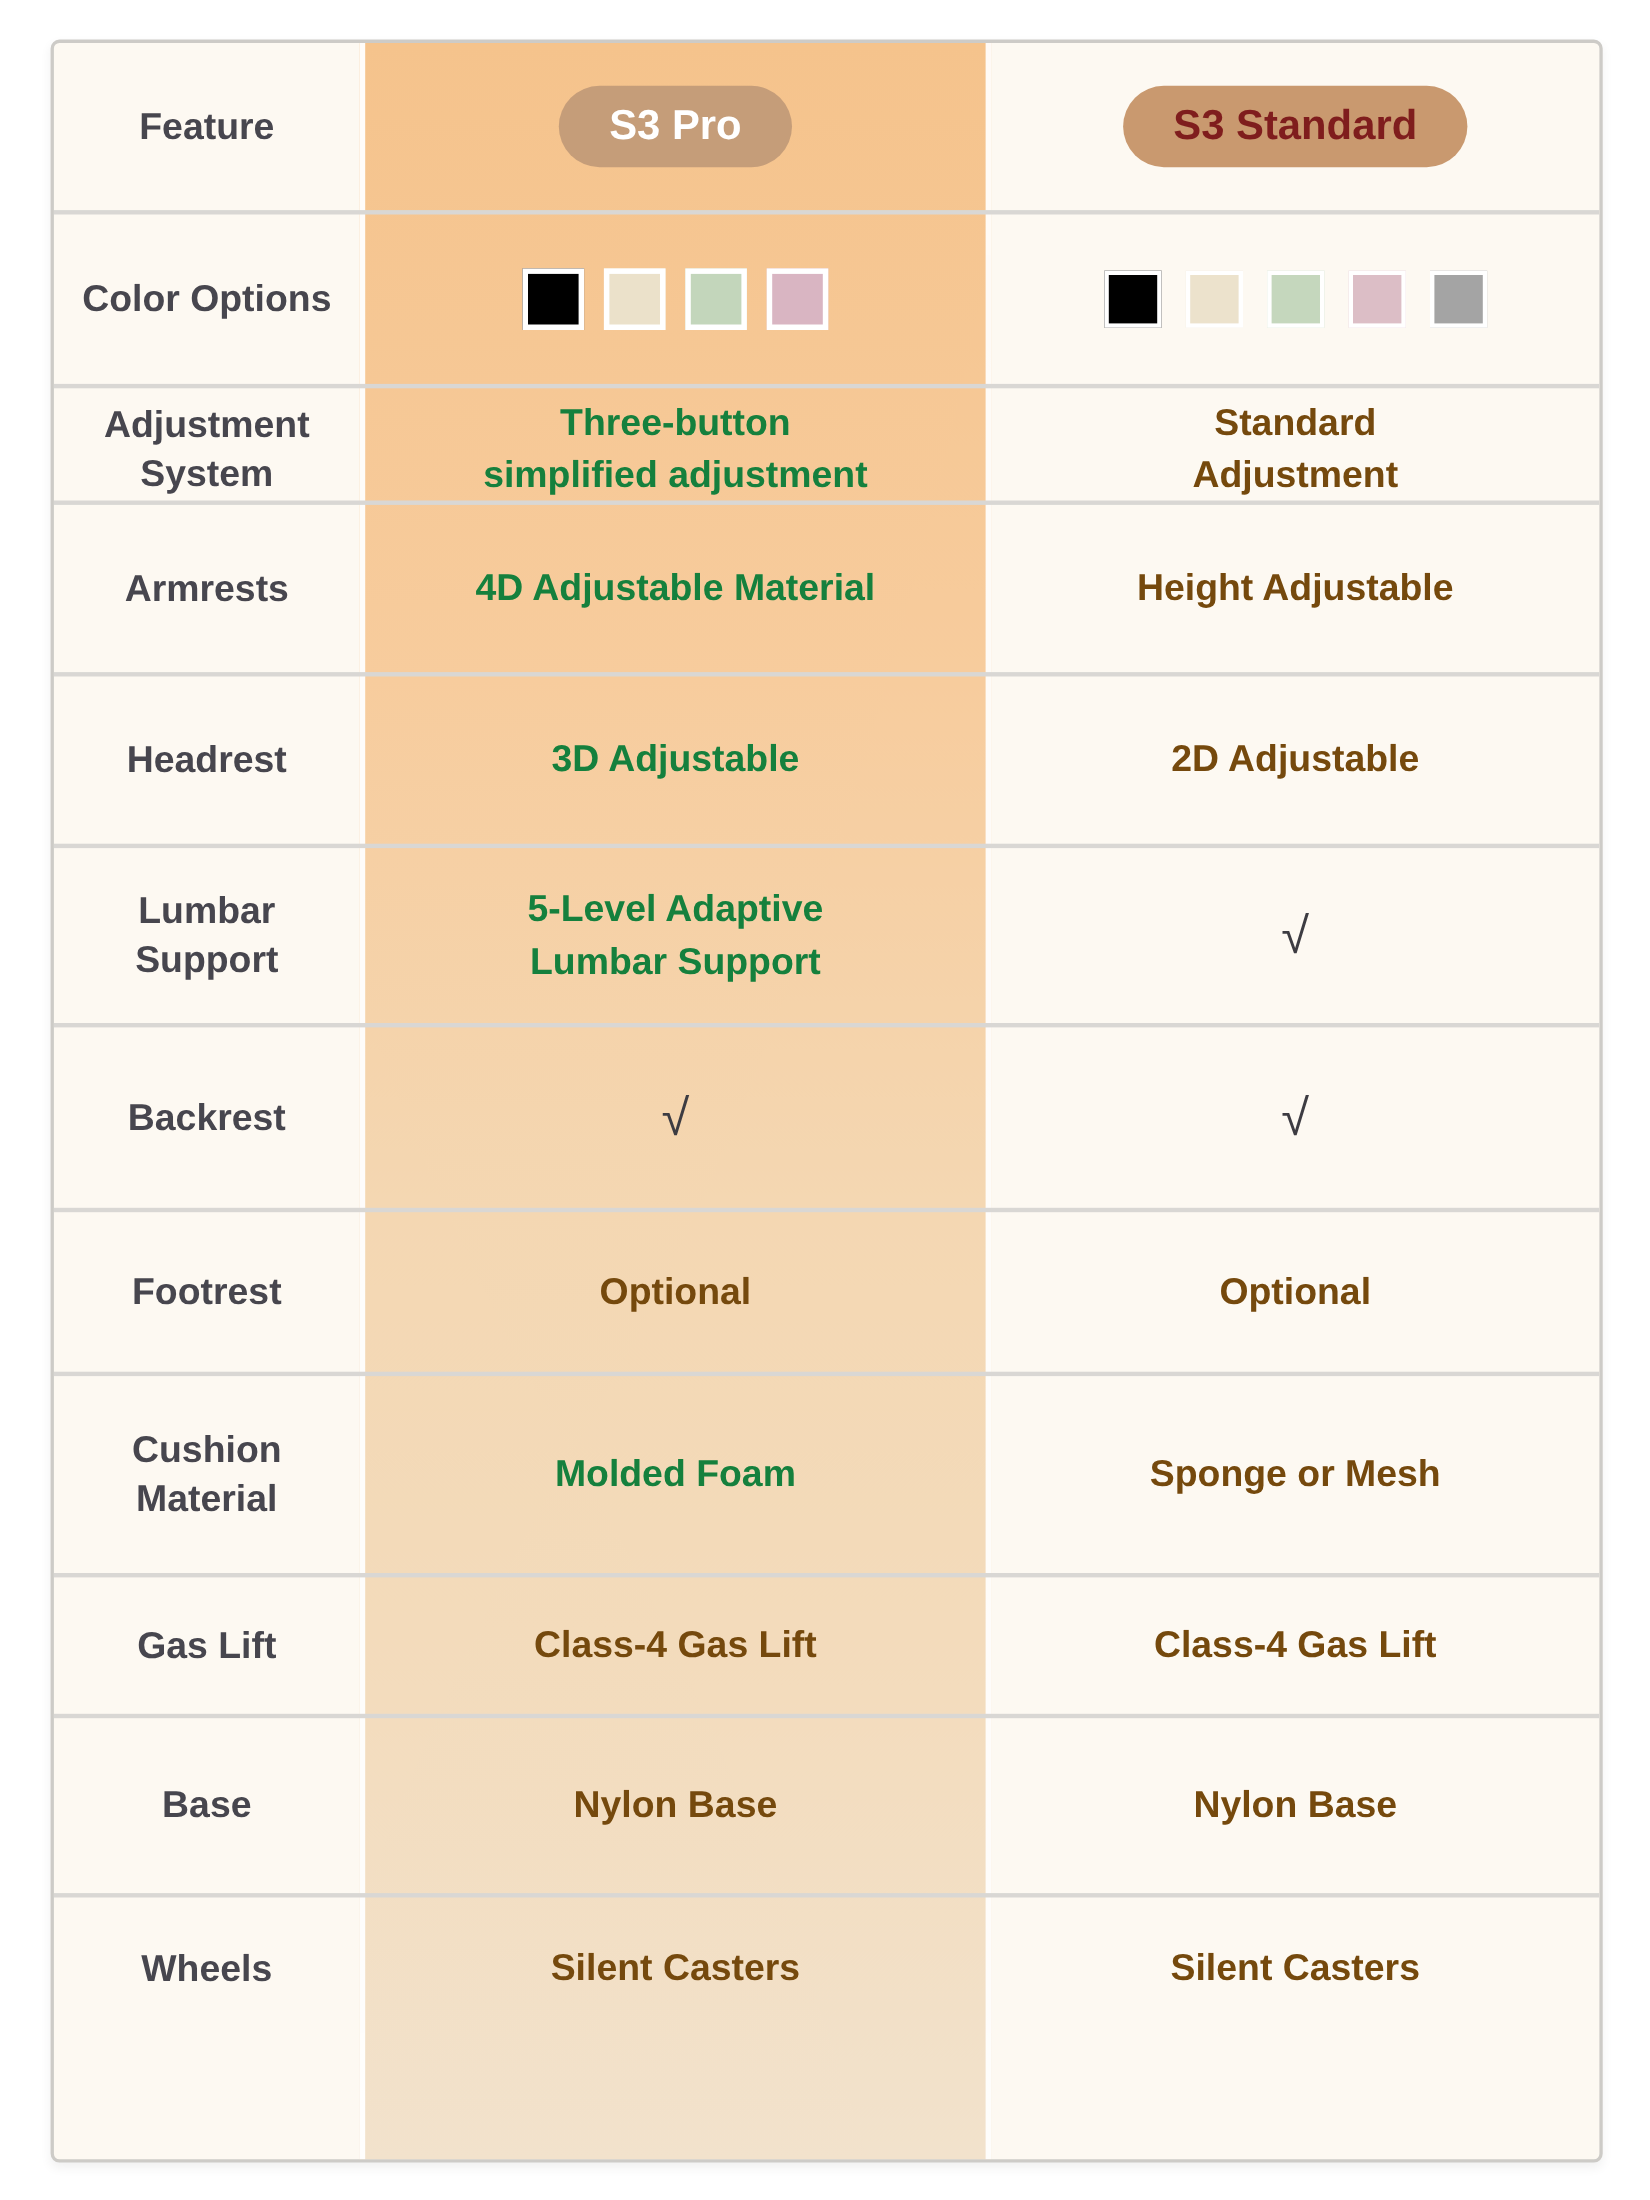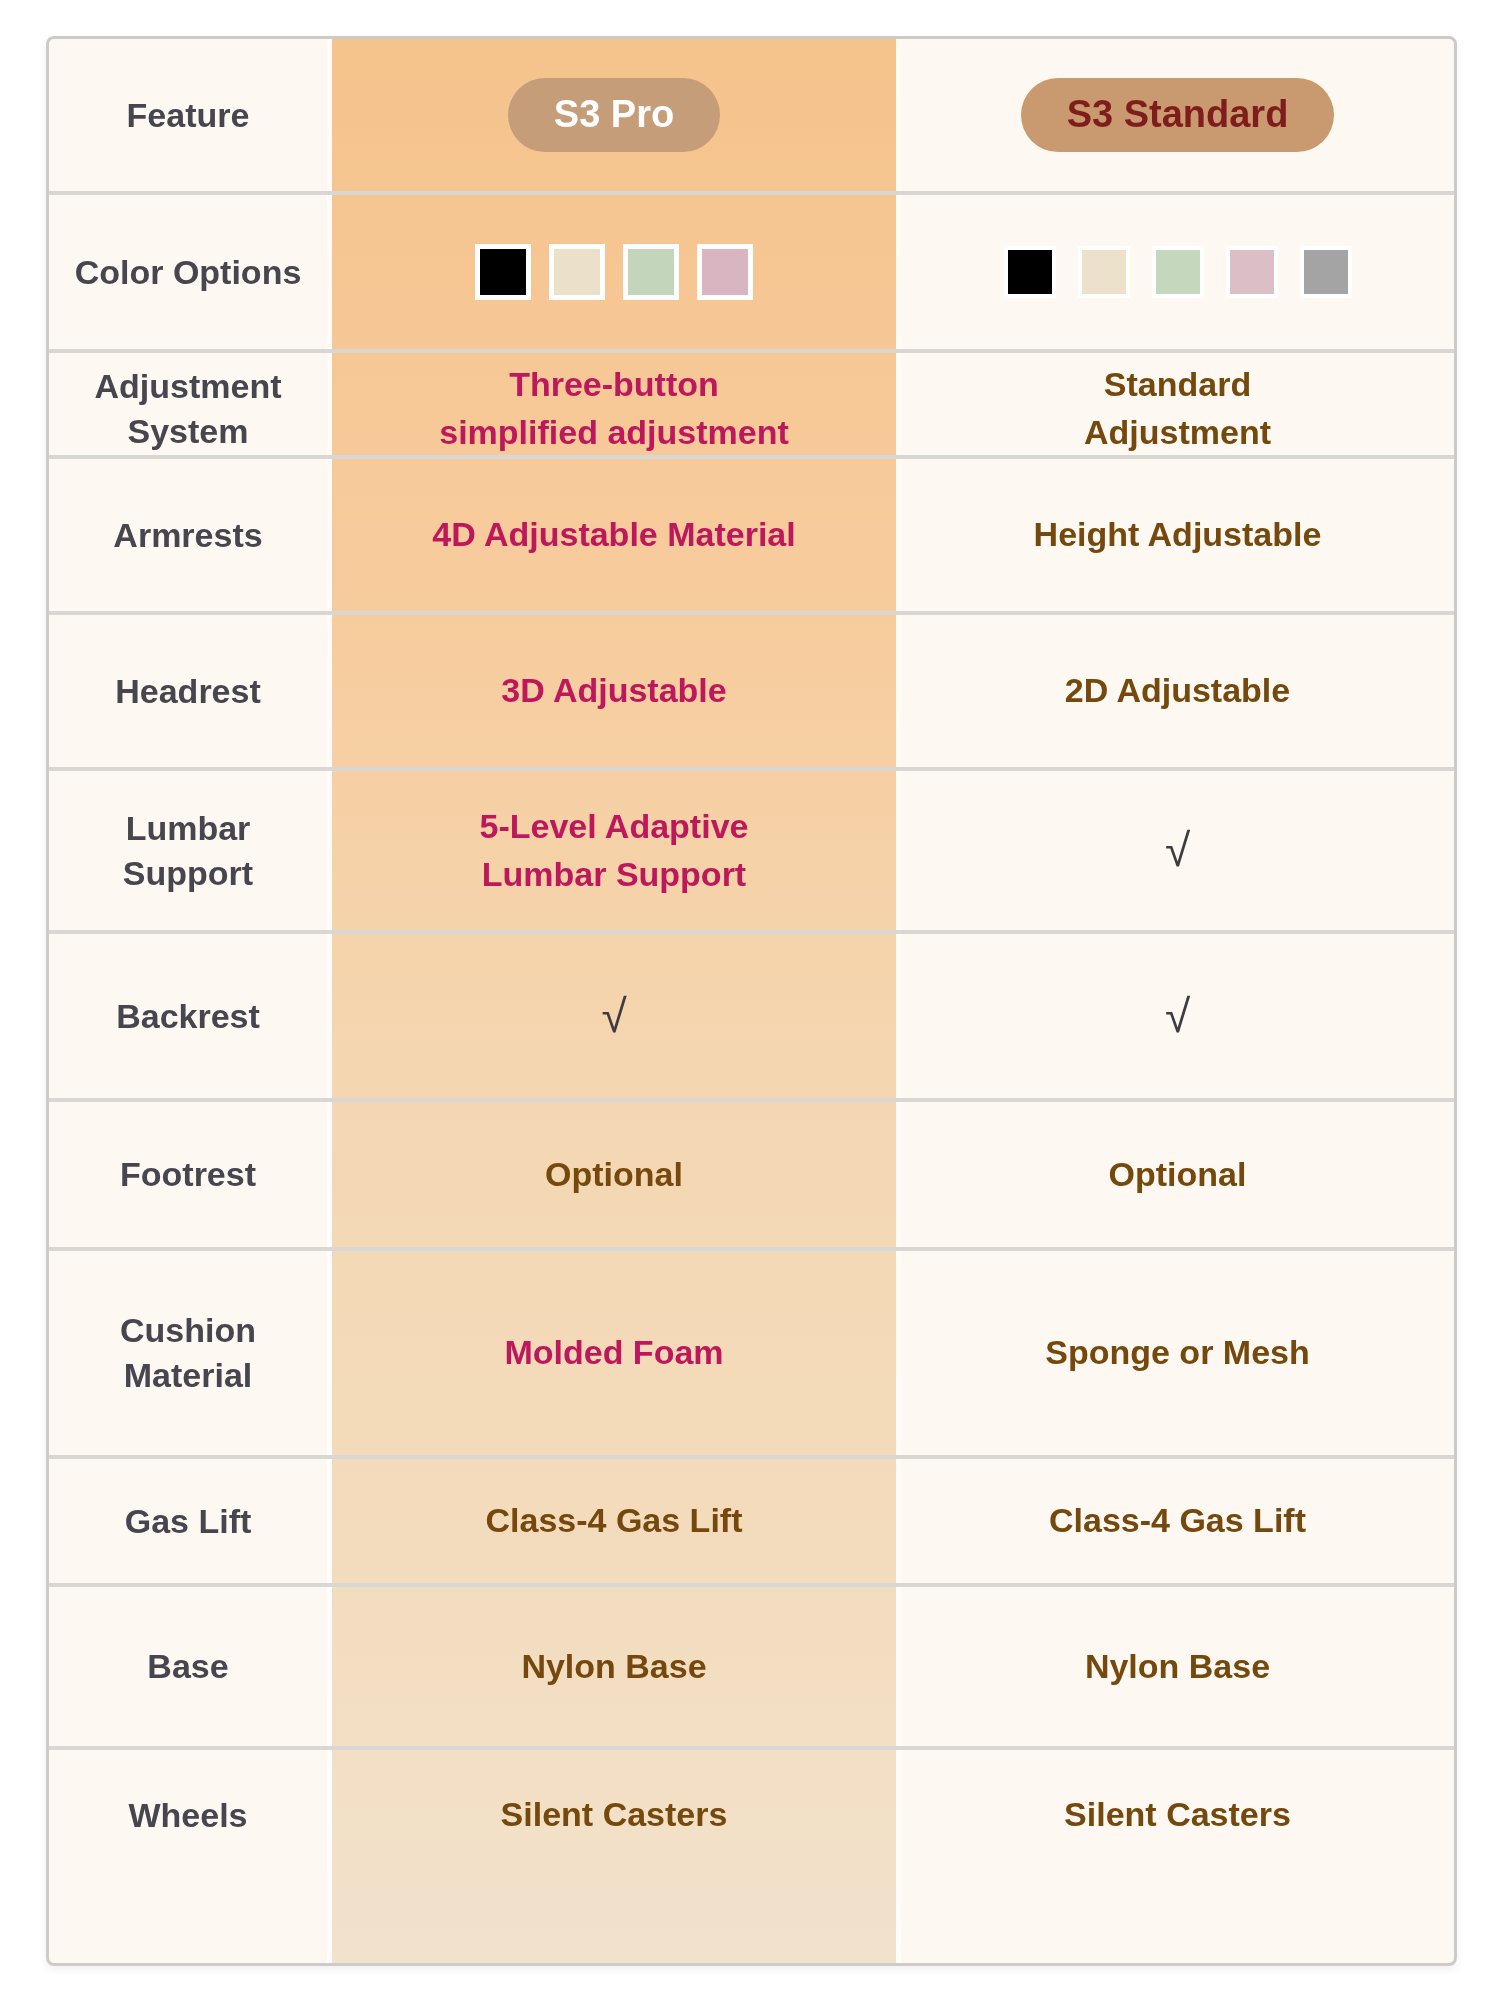--- a/index.html
+++ b/index.html
@@ -21,28 +21,28 @@
     background:linear-gradient(180deg,#f5c38c 0%, #f7cc9d 30%, #f4d7b2 55%, #f3dbbb 75%, #f2e2cc 100%);
     border-left:5px solid rgba(255,255,255,0.95);
     border-right:5px solid rgba(255,255,255,0.92);
     z-index:0;
   }
 
   .row { position:relative; z-index:1; display:grid; grid-template-columns:278px 574px 553px; border-bottom:4px solid #d9d7d4; }
   .row:last-child { border-bottom:none; }
   .r-header{height:156px} .r-color{height:158px} .r-adjust{height:106px}
   .r-armrests{height:156px} .r-headrest{height:156px} .r-lumbar{height:163px}
-  .r-backrest{height:168px} .r-footrest{height:149px} .r-cushion{height:208px}
+  .r-backrest{height:168px} .r-footrest{height:149px} .r-cushion{height:183px}
   .r-gaslift{height:128px} .r-base{height:163px} .r-wheels{height:130px}
 
   .cell { display:flex; align-items:center; justify-content:center; text-align:center; white-space:pre-line; padding:8px 20px; }
 
   .lbl { font-size:34px; font-weight:600; color:#47464e; line-height:1.32; }
   .val { font-size:34px; font-weight:700; line-height:1.4; }
-  .val.orange { color:#be185d; }
+  .val.orange { color:#15803d; }
   .val.brown  { color:#75490d; }
   .val.check  { font-size:46px; font-weight:400; color:#3d3c42; }
 
   .badge {
     display:inline-block; border-radius:44px; padding:16px 46px;
     font-size:38px; font-weight:700; line-height:1.1;
   }
   .badge-pro { background:#c59d79; color:#ffffff; }
   .badge-std { background:#c9996f; color:#7f1d1d; }
 

